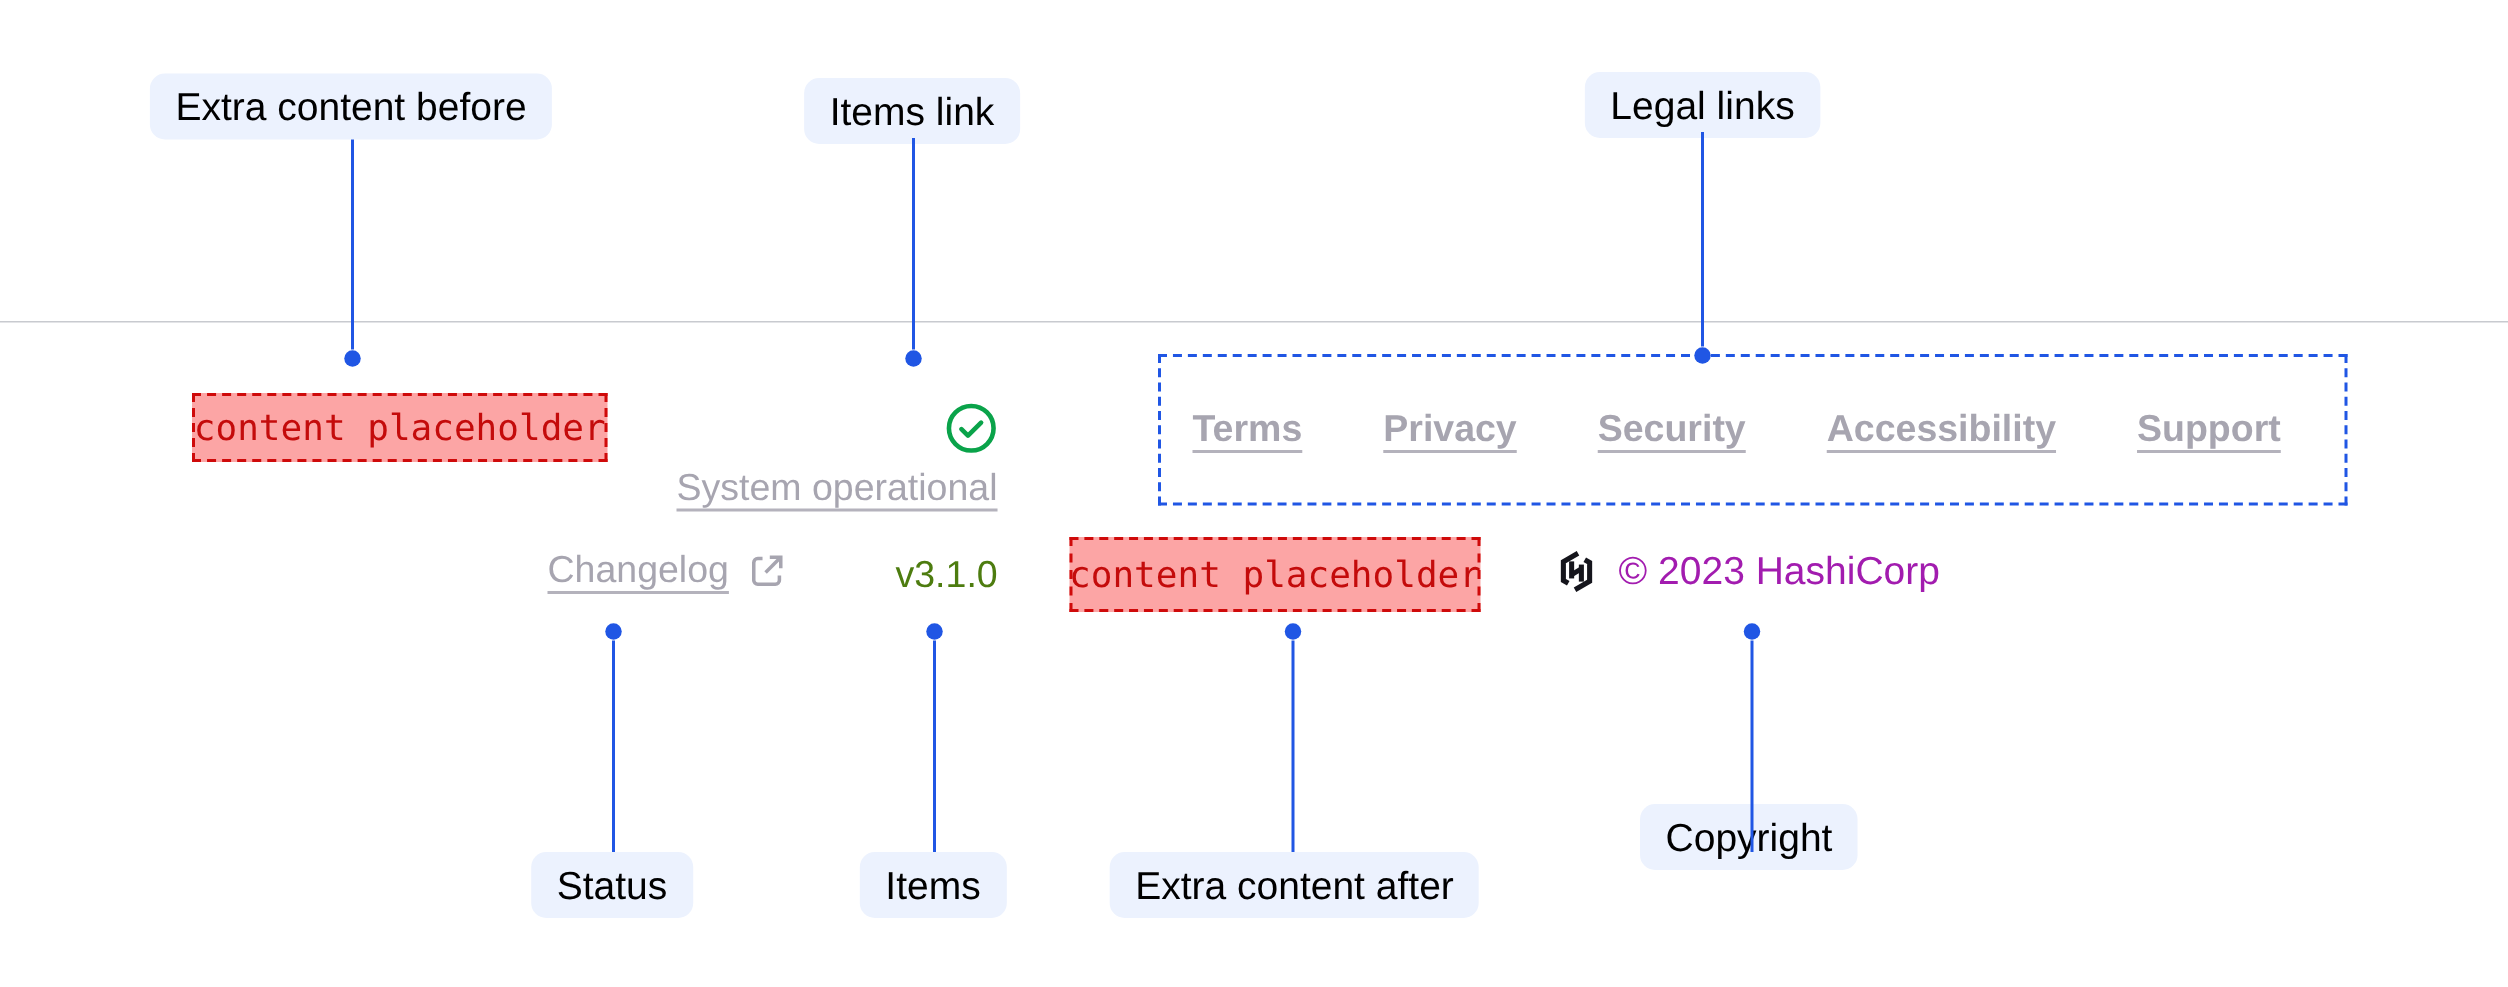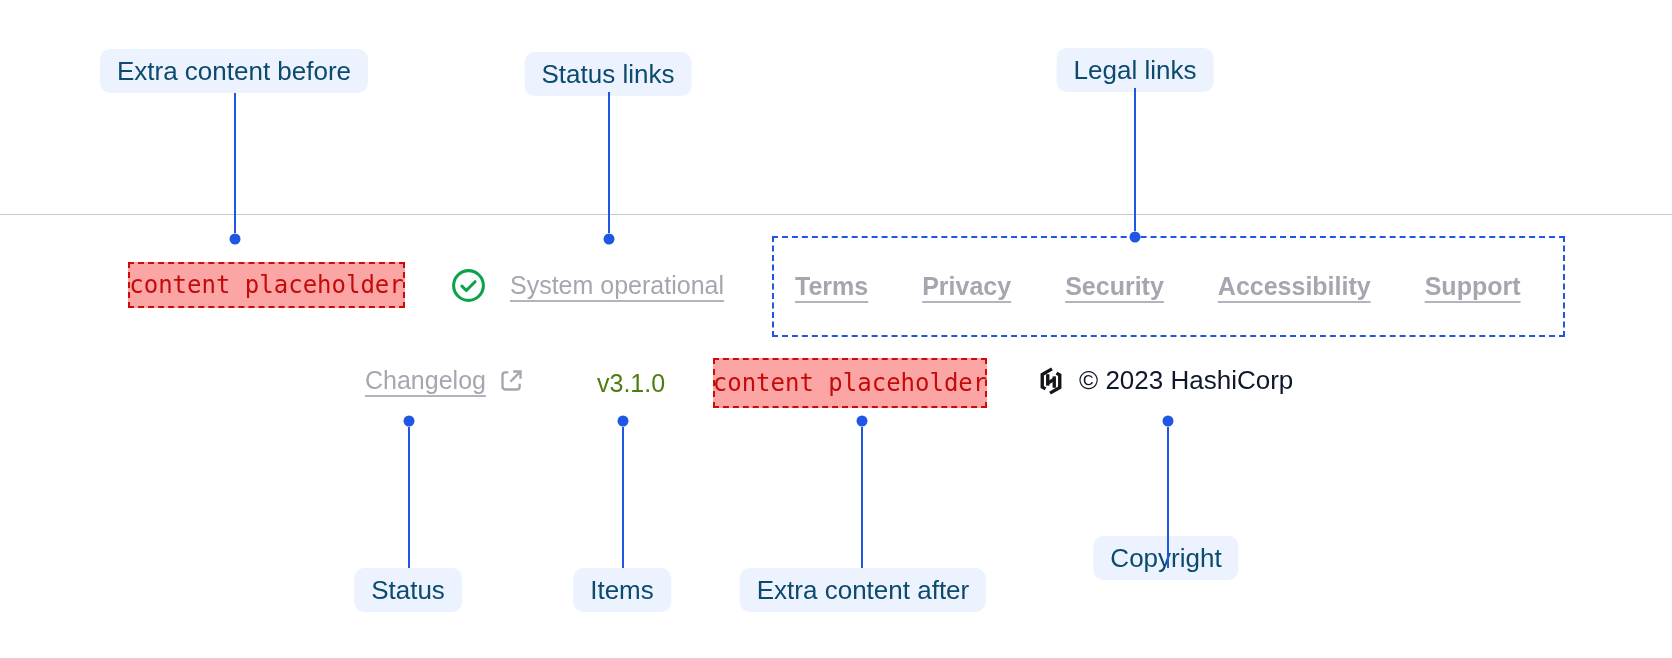--- a/index.html
+++ b/index.html
@@ -14,33 +14,33 @@
     text-decoration-thickness:2px;text-underline-offset:6px;text-decoration-color:#b4b2bc;
     white-space:nowrap;cursor:pointer;
   }
   .placeholder-box{
     position:absolute;box-sizing:border-box;display:flex;align-items:center;justify-content:center;
     background:#fca5a5;border:2px dashed #cf0a0a;color:#c40b0b;
     font-family:"DejaVu Sans Mono", monospace;font-size:24px;white-space:nowrap;
   }
   .rb1{left:128px;top:262px;width:277px;height:46px;}
   .rb2{left:713px;top:358px;width:274px;height:50px;}
-  .status-group{position:absolute;left:451px;top:268px;display:flex;align-items:center;gap:24px;}
+  .status-group{position:absolute;left:451px;top:268px;display:flex;align-items:flex-end;gap:8px;flex-direction:column;}
   .legal-box{
     position:absolute;left:772px;top:236px;width:793px;height:101px;box-sizing:border-box;
     border:2px dashed #2056e4;display:flex;align-items:center;gap:54px;padding-left:21px;font-weight:bold;
   }
   .changelog-group{position:absolute;left:365px;top:366px;display:flex;align-items:center;gap:12px;}
   .version{position:absolute;left:597px;top:369px;font-size:25px;color:#4d7c0f;white-space:nowrap;}
   .copyright-group{position:absolute;left:1036px;top:365px;display:flex;align-items:center;gap:13px;}
-  .copyright-text{font-size:26px;color:#0f172a;white-space:nowrap;}
+  .copyright-text{font-size:26px;color:#a21caf;white-space:nowrap;}
   
   .ann-label{
     position:absolute;transform:translateX(-50%);
-    background:#ecf2fe;color:#0c4a6e;border-radius:10px;
+    background:#ecf2fe;color:#000000;border-radius:10px;
     font-size:26px;font-weight:500;line-height:30px;padding:7px 17px;white-space:nowrap;
   }
   .ann-line{position:absolute;width:2px;background:#2056e4;transform:translateX(-50%);}
   .ann-dot{position:absolute;width:11px;height:11px;border-radius:50%;background:#2056e4;transform:translate(-50%,-50%);}
   .al-ecb{left:234px;top:49px;}   .ln-ecb{left:235px;top:93px;height:140px;}  .dt-ecb{left:235px;top:239px;}
   .al-status{left:608px;top:52px;}.ln-status{left:609px;top:92px;height:141px;}.dt-status{left:609px;top:239px;}
   .al-legal{left:1135px;top:48px;}.ln-legal{left:1135px;top:88px;height:143px;}.dt-legal{left:1135px;top:237px;}
   .al-links{left:408px;top:568px;}.ln-links{left:409px;top:427px;height:141px;}.dt-links{left:409px;top:421px;}
   .al-items{left:622px;top:568px;}.ln-items{left:623px;top:427px;height:141px;}.dt-items{left:623px;top:421px;}
   .al-eca{left:863px;top:568px;}  .ln-eca{left:862px;top:427px;height:141px;} .dt-eca{left:862px;top:421px;}
@@ -103,21 +103,21 @@
         <path d="M9.4 13.7l5.2-3.1"></path>
       </svg>
     </span>
     <span class="copyright-text">© 2023 HashiCorp</span>
   </div>
 
   <div class="ann-label al-ecb">Extra content before</div>
   <div class="ann-line ln-ecb"></div>
   <div class="ann-dot dt-ecb"></div>
 
-  <div class="ann-label al-status">Status links</div>
+  <div class="ann-label al-status">Items link</div>
   <div class="ann-line ln-status"></div>
   <div class="ann-dot dt-status"></div>
 
   <div class="ann-label al-legal">Legal links</div>
   <div class="ann-line ln-legal"></div>
   <div class="ann-dot dt-legal"></div>
 
   <div class="ann-label al-links">Status</div>
   <div class="ann-line ln-links"></div>
   <div class="ann-dot dt-links"></div>

